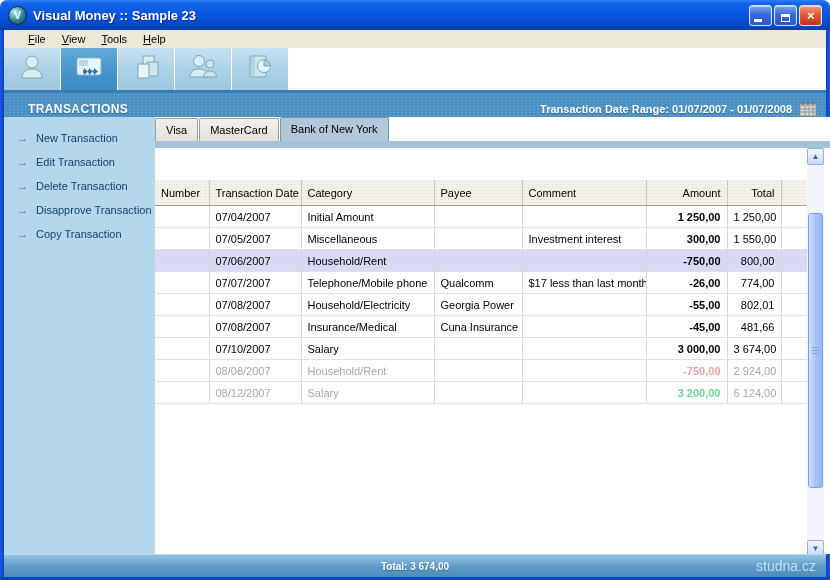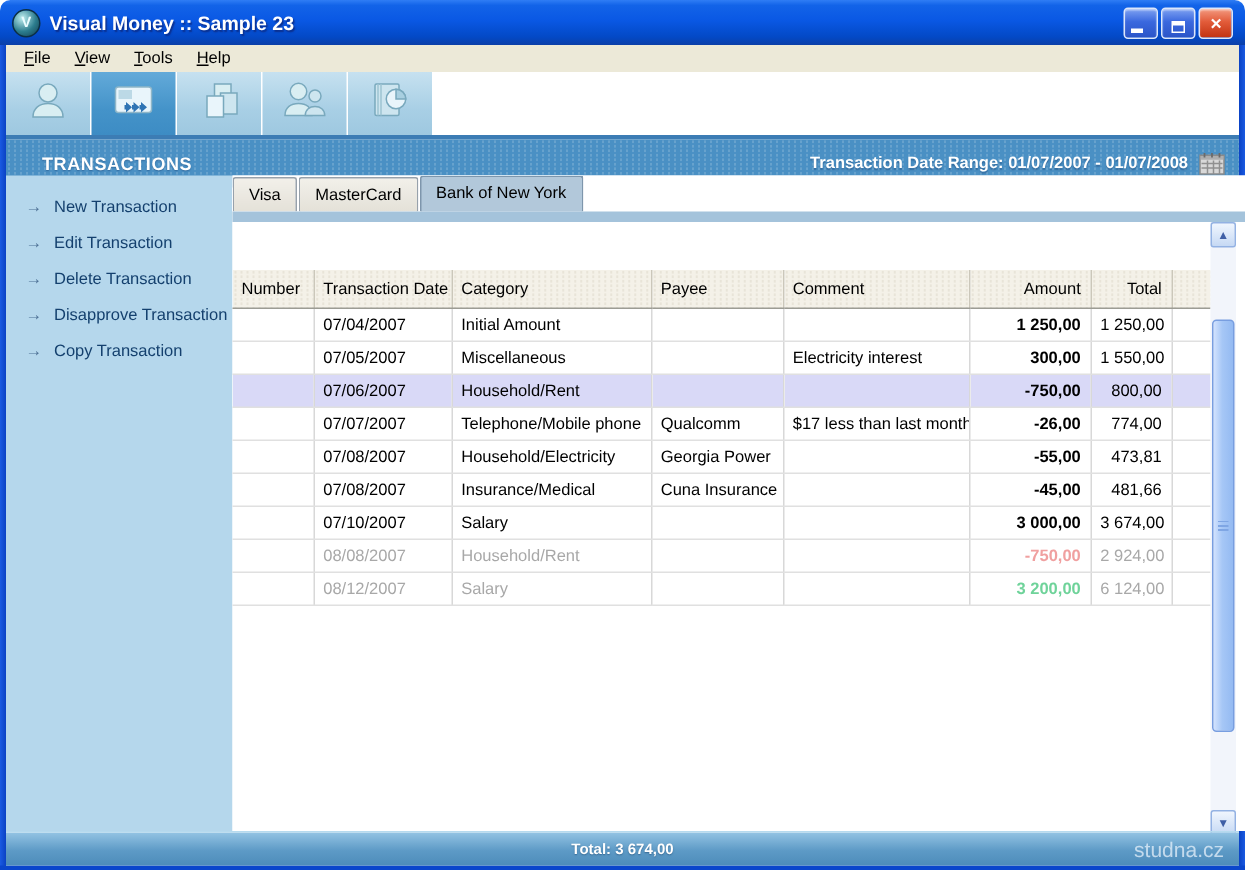--- a/index.html
+++ b/index.html
@@ -17,21 +17,21 @@
   .wbtn{width:21px;height:19px;border-radius:3px;border:1px solid #dce6fa;display:flex;align-items:flex-end;justify-content:center;
     background:linear-gradient(180deg,#7da1f2 0%,#3a68de 45%,#2b55c8 100%);box-shadow:inset 0 1px 1px rgba(255,255,255,.5);cursor:pointer;position:relative;}
   .wbtn.close{background:linear-gradient(180deg,#f3997f 0%,#e25b39 45%,#c23312 100%);}
   .g-min{display:block;width:8px;height:3px;background:#fff;margin:0 0 3px -6px;}
   .g-max{display:block;width:9px;height:8px;border:1px solid #fff;border-top:3px solid #fff;margin-bottom:3px;box-sizing:border-box;}
   .g-close{position:absolute;inset:0;display:flex;align-items:center;justify-content:center;color:#fff;font-size:13px;font-weight:bold;}
   .frame-side{position:absolute;top:30px;bottom:0;width:4px;background:linear-gradient(90deg,#1a5ae2,#0a42c4);}
   .frame-left{left:0;} .frame-right{right:0;background:linear-gradient(90deg,#0a42c4,#1a5ae2);}
   .frame-bottom{position:absolute;left:0;right:0;bottom:0;height:3px;background:#0a46cc;}
   
-  .menubar{position:absolute;top:30px;left:4px;right:4px;height:18px;background:#ece9d8;display:flex;align-items:center;padding-left:4px;}
+  .menubar{position:absolute;top:30px;left:4px;right:4px;height:18px;background:#ece9d8;display:flex;align-items:center;padding-left:16px;}
   .menu-item{font-size:11px;color:#000;padding:1px 8px;cursor:default;}
   .menu-item u{text-decoration:underline;}
   
   .toolbar{position:absolute;top:48px;left:4px;right:4px;height:42px;background:#fff;display:flex;}
   .tbtn{width:56px;height:42px;margin-right:1px;display:flex;align-items:center;justify-content:center;cursor:pointer;
     background:linear-gradient(180deg,#c6e1f0 0%,#a8cfe5 60%,#9ec8e0 100%);}
   .tbtn.active{background:linear-gradient(180deg,#63aad9 0%,#4493c9 60%,#3d8cc4 100%);}
   .toolbar-edge{position:absolute;top:90px;left:4px;right:4px;height:3px;background:#3c7cb4;}
   
   .band{position:absolute;top:93px;left:4px;right:4px;height:32px;background-color:#4a90c4;
@@ -232,21 +232,21 @@
             <td></td>
             <td class="r amt amt-neutral">1 250,00</td>
             <td class="r">1 250,00</td>
             <td></td>
           </tr>
           <tr>
             <td></td>
             <td>07/05/2007</td>
             <td>Miscellaneous</td>
             <td></td>
-            <td>Electricity interest</td>
+            <td>Investment interest</td>
             <td class="r amt amt-positive">300,00</td>
             <td class="r">1 550,00</td>
             <td></td>
           </tr>
           <tr class="selected ">
             <td></td>
             <td>07/06/2007</td>
             <td>Household/Rent</td>
             <td></td>
             <td></td>
@@ -264,21 +264,21 @@
             <td class="r">774,00</td>
             <td></td>
           </tr>
           <tr>
             <td></td>
             <td>07/08/2007</td>
             <td>Household/Electricity</td>
             <td>Georgia Power</td>
             <td></td>
             <td class="r amt amt-negative">-55,00</td>
-            <td class="r">473,81</td>
+            <td class="r">802,01</td>
             <td></td>
           </tr>
           <tr>
             <td></td>
             <td>07/08/2007</td>
             <td>Insurance/Medical</td>
             <td>Cuna Insurance</td>
             <td></td>
             <td class="r amt amt-negative">-45,00</td>
             <td class="r">481,66</td>

